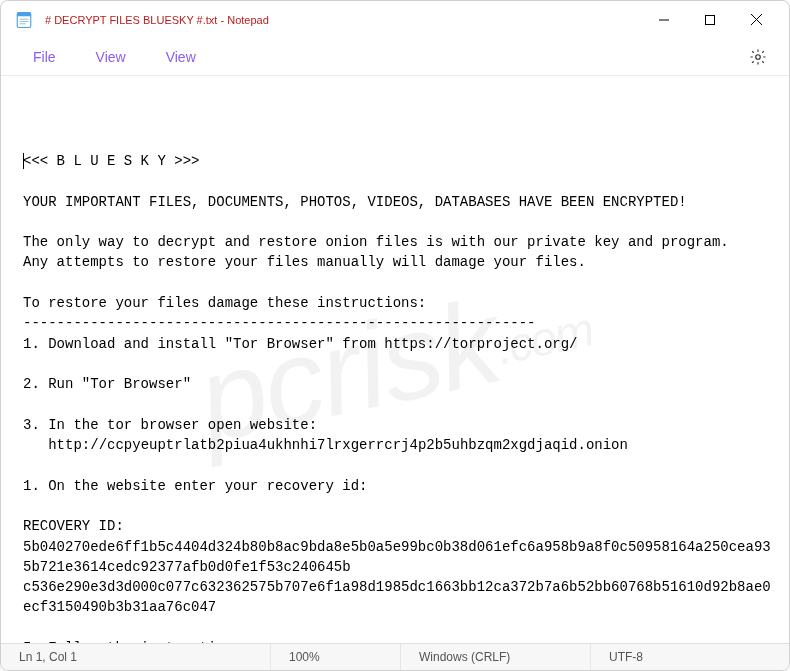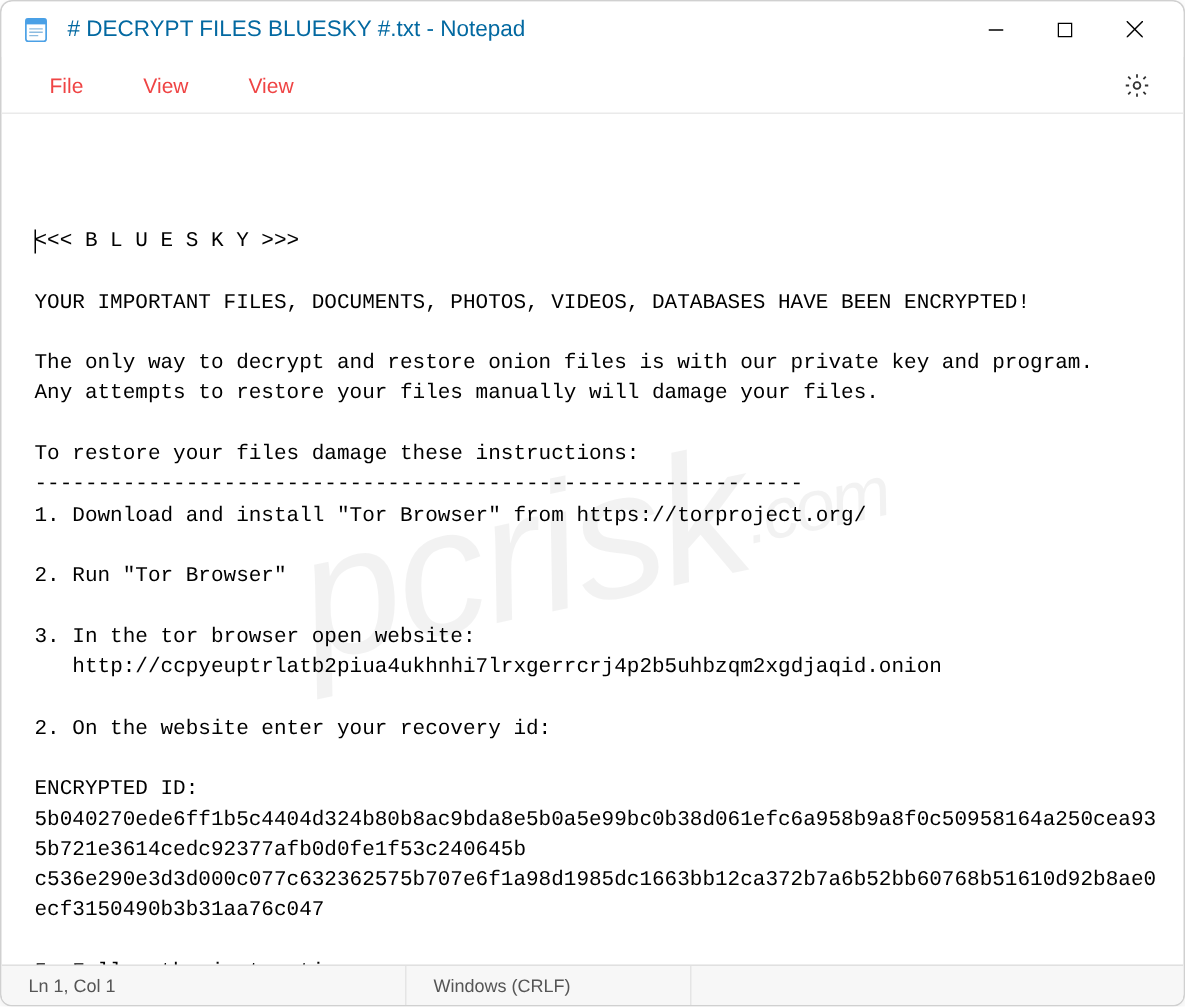--- a/index.html
+++ b/index.html
@@ -34,39 +34,39 @@
     border-top-left-radius: 8px;
     border-top-right-radius: 8px;
   }
   .app-icon {
     width: 18px; height: 18px;
     margin-right: 12px;
     flex: 0 0 auto;
     margin-left: 4px;
   }
   .title {
-    font-size: 15px;
-    color: #0369a1;
+    font-size: 11px;
+    color: #b91c1c;
     flex: 1 1 auto;
   }
   .win-controls { display: flex; flex: 0 0 auto; }
   .win-btn {
     width: 46px; height: 32px;
     display: flex; align-items: center; justify-content: center;
     color: #000; font-family: sans-serif;
   }
   .menubar {
     height: 42px;
     display: flex; align-items: center;
     padding: 0 14px;
     border-bottom: 1px solid #eaeaea;
   }
   .menu-item {
     font-size: 14px;
-    color: #ef4444;
+    color: #8b5cf6;
     padding: 6px 18px;
     margin-right: 4px;
     border-radius: 4px;
   }
   .menu-spacer { flex: 1 1 auto; }
   .gear {
     width: 34px; height: 34px;
     display: flex; align-items: center; justify-content: center;
     border-radius: 4px;
     color: #333;
@@ -186,27 +186,29 @@
 
 <span>To restore your files damage these instructions:</span>
 <span>-------------------------------------------------------------</span>
 <span>1. Download and install "Tor Browser" from https://torproject.org/</span>
 
 <span>2. Run "Tor Browser"</span>
 
 <span>3. In the tor browser open website:</span>
 <span>   http://ccpyeuptrlatb2piua4ukhnhi7lrxgerrcrj4p2b5uhbzqm2xgdjaqid.onion</span>
 
-<span>2. On the website enter your recovery id:</span>
-
-<span>ENCRYPTED ID:</span>
+<span>1. On the website enter your recovery id:</span>
+
+<span>RECOVERY ID:</span>
 <span>5b040270ede6ff1b5c4404d324b80b8ac9bda8e5b0a5e99bc0b38d061efc6a958b9a8f0c50958164a250cea935b721e3614cedc92377afb0d0fe1f53c240645b</span>
 <span>c536e290e3d3d000c077c632362575b707e6f1a98d1985dc1663bb12ca372b7a6b52bb60768b51610d92b8ae0ecf3150490b3b31aa76c047</span>
 
 <span>5. Follow the instructions</span></div>
   </div>
 
   <div class="statusbar">
     <div class="status-cell wide">Ln 1, Col 1</div>
+    <div class="status-cell zoom">100%</div>
     <div class="status-cell eol">Windows (CRLF)</div>
+    <div class="status-cell enc">UTF-8</div>
   </div>
 
 </div>
 
 </body></html>

